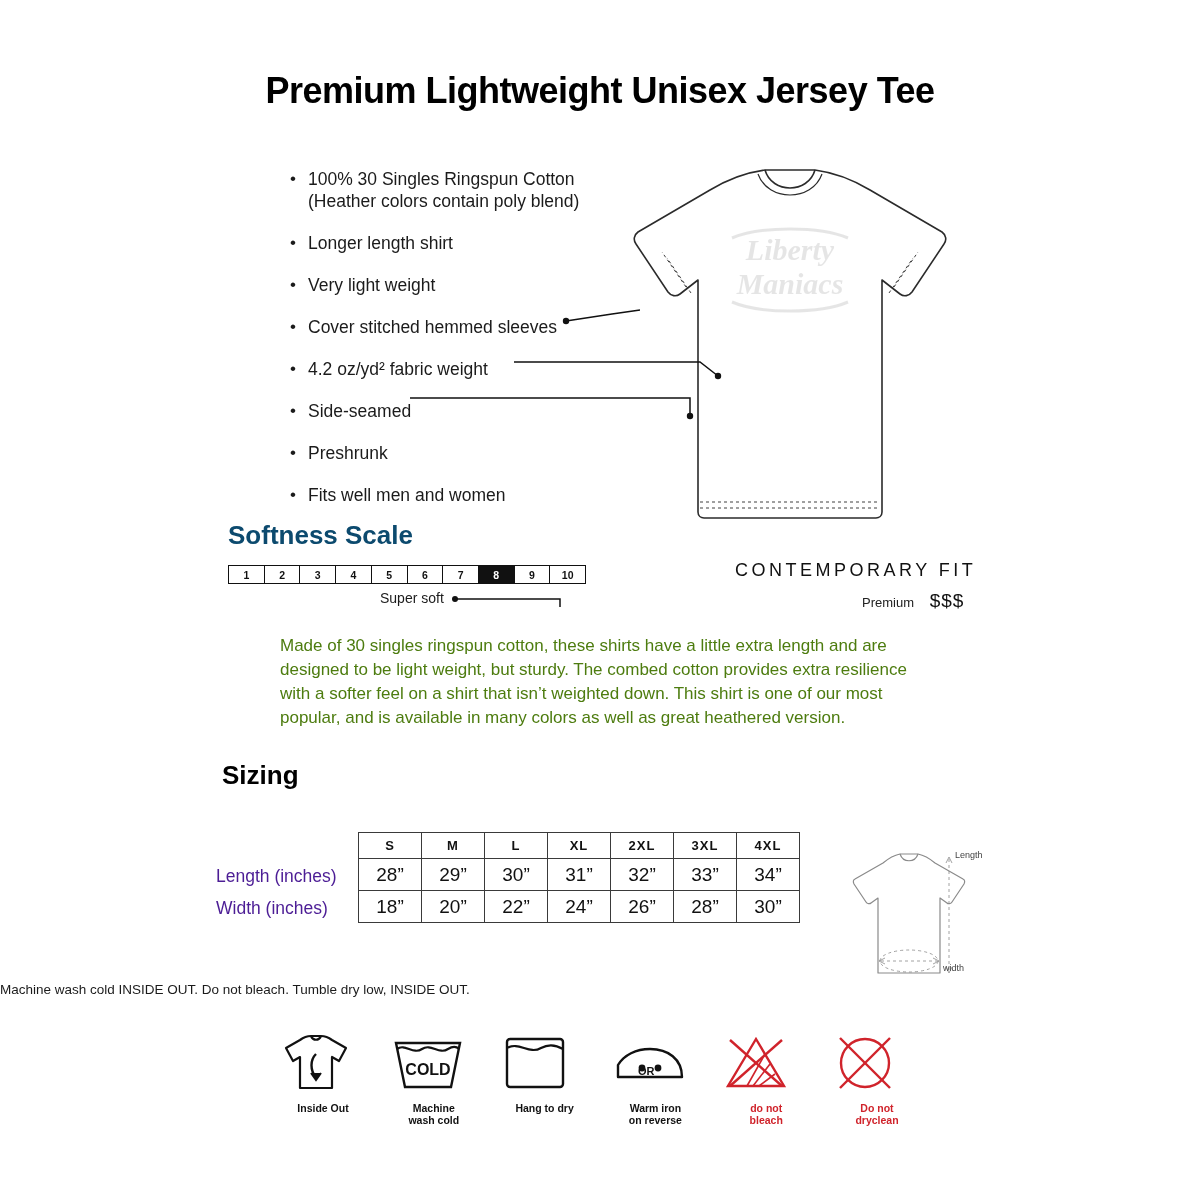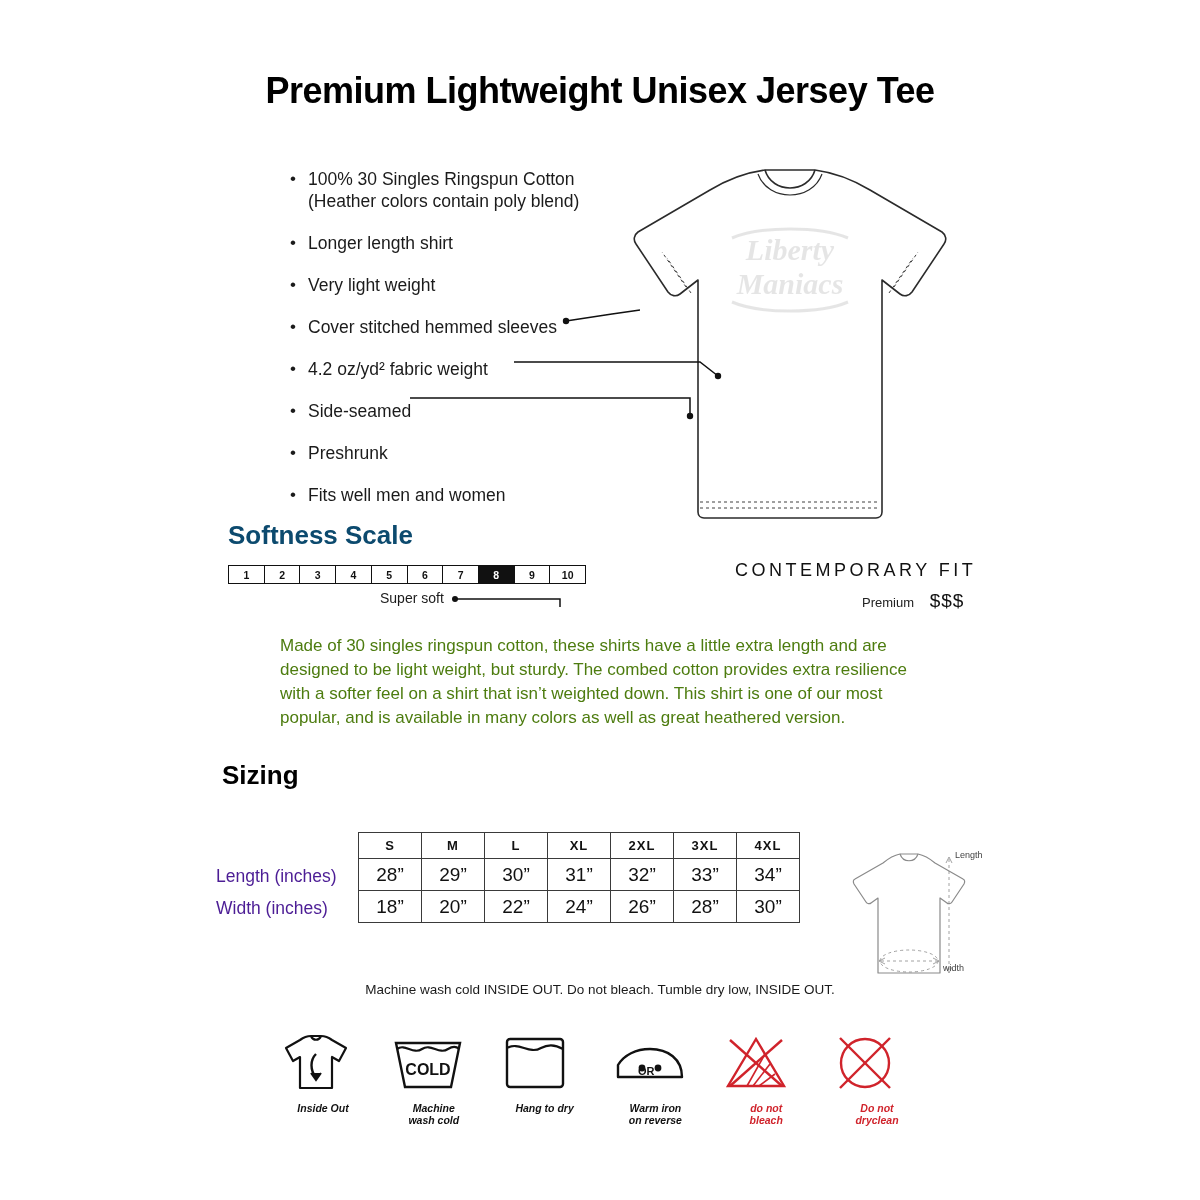--- a/index.html
+++ b/index.html
@@ -117,33 +117,33 @@
   }
   .row-label.length { top: 866px; }
   .row-label.width  { top: 898px; }
 
   
   .measure { position: absolute; top: 805px; left: 845px; margin-top: 44px; }
 
   
   .care-text {
     position: absolute; top: 982px; left: 0; width: 1200px;
-    text-align: center; font-size: 13.5px; color: #1b1b1b;
+    font-size: 13.5px; color: #1b1b1b;
   }
 
   
   .care-icons {
     position: absolute; top: 1030px; left: 280px;
     width: 640px;
     display: flex; justify-content: space-between; align-items: flex-start;
   }
   .care-item { width: 86px; text-align: center; position: relative; }
   .care-item .glyph { height: 66px; display: flex; align-items: center; justify-content: flex-start; }
   .care-item .cap {
-    font-size: 10.5px; font-weight: bold; line-height: 12px; color: #111; margin-top: 6px; font-style: italic;
+    font-size: 10.5px; font-weight: bold; line-height: 12px; color: #111; margin-top: 6px;
   }
   .care-item.red .cap { color: #d0232b; }
   .or-label {
     position: absolute; left: 638px; top: 1065px;
     font-size: 11px; font-weight: bold; color: #111;
   }
 </style>
 </head>
 <body>
 

